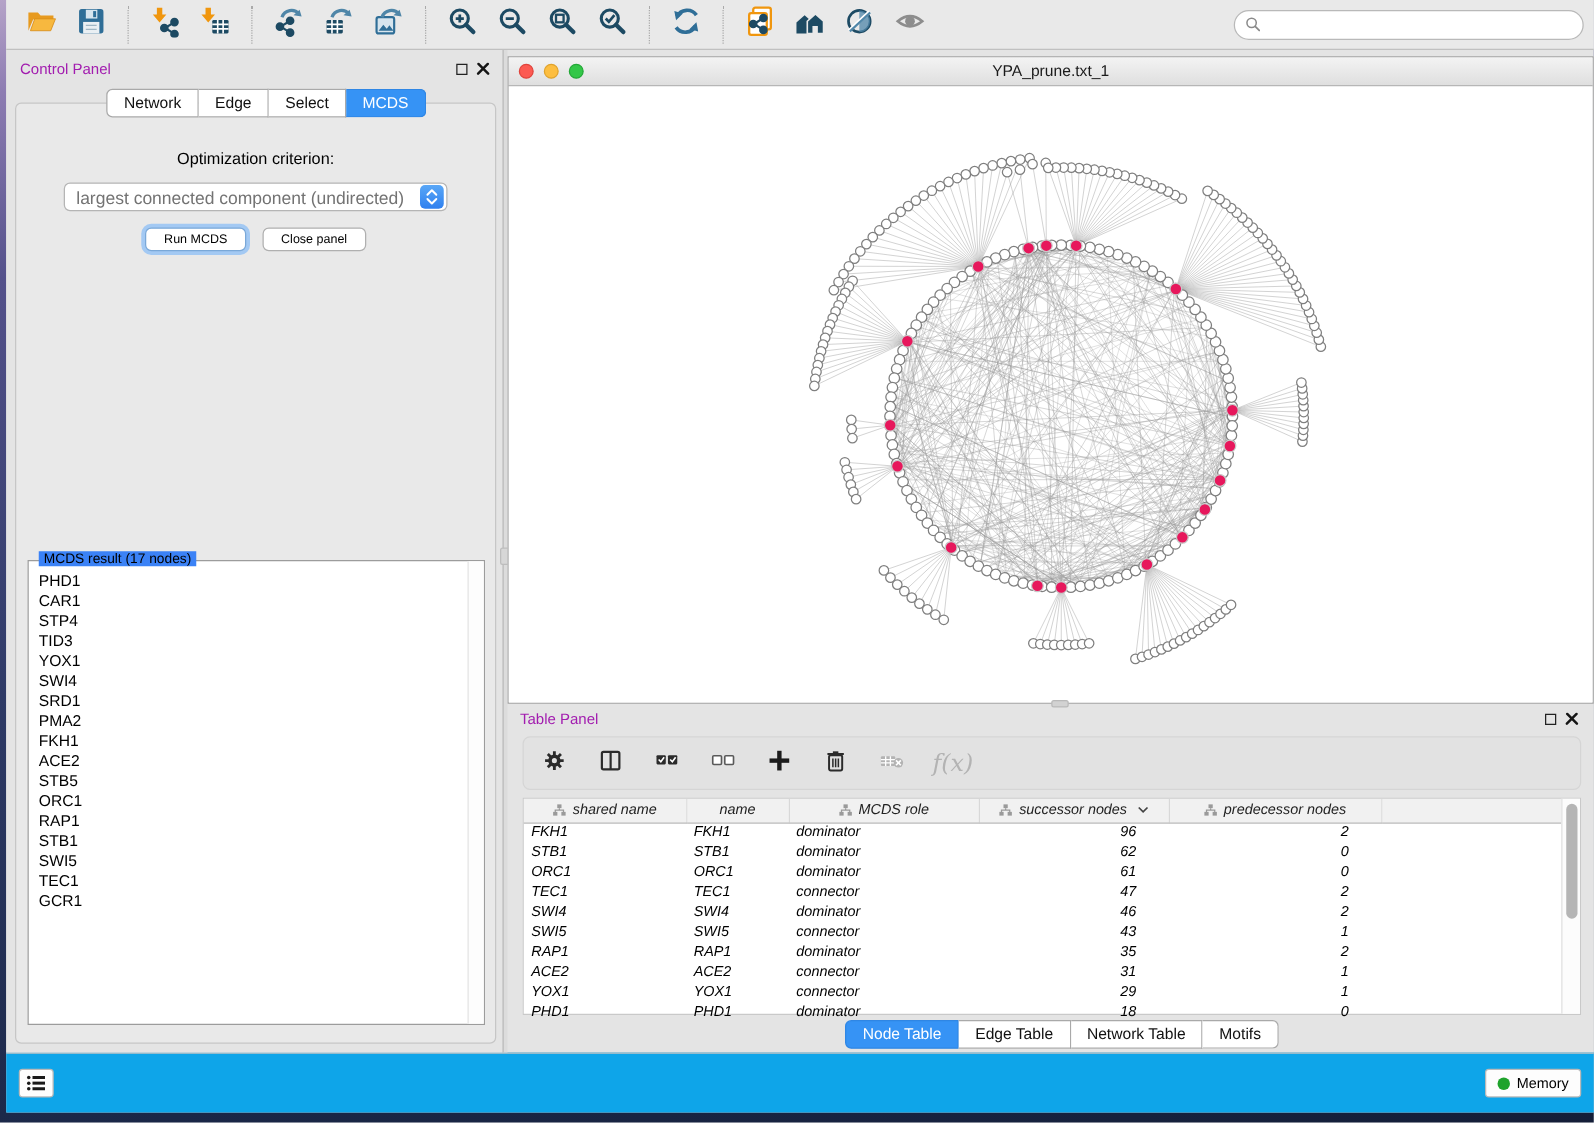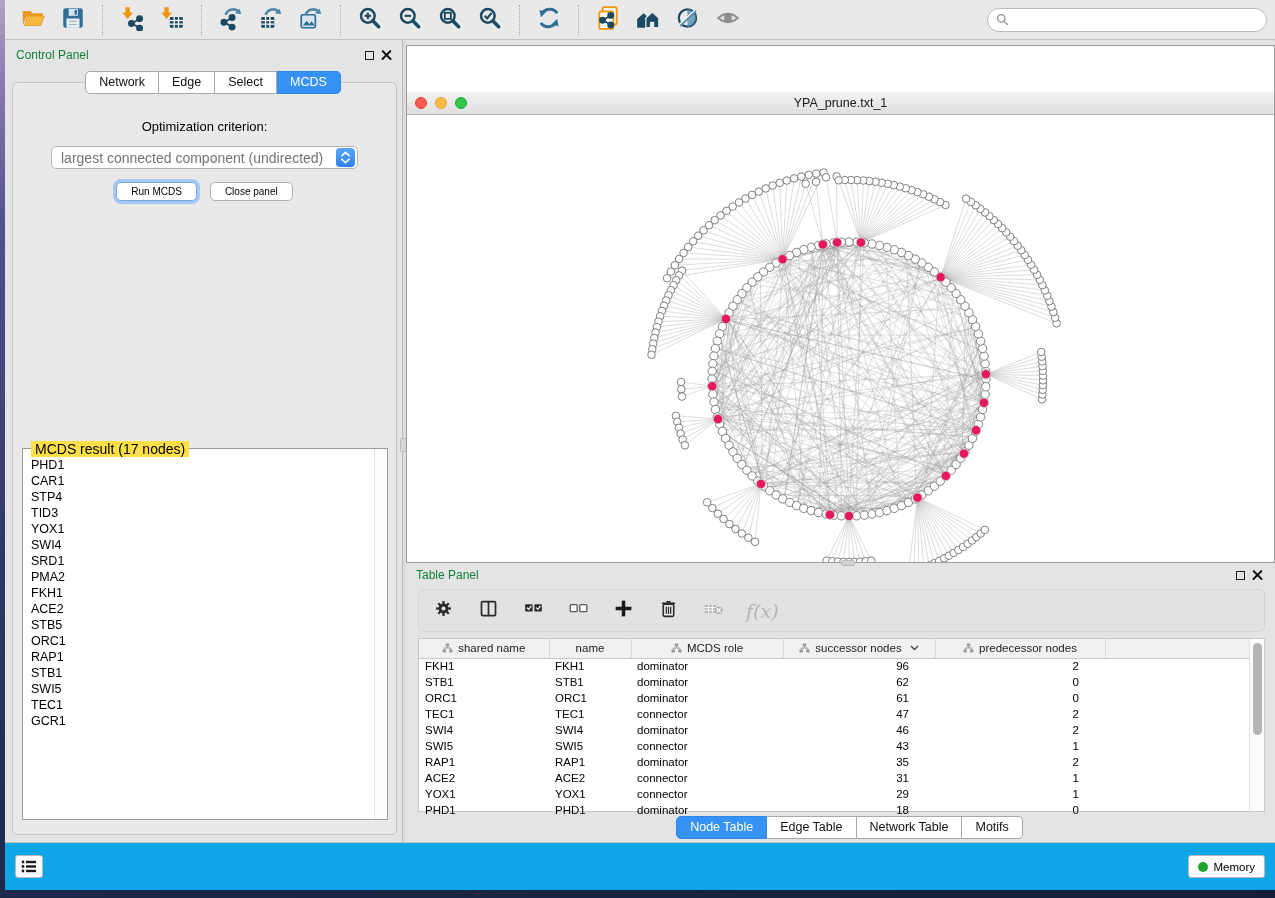--- a/index.html
+++ b/index.html
@@ -23,21 +23,21 @@
     border-radius:12px; display:flex; align-items:center; padding:0 8px; }
   .search-box svg { width:13px; height:13px; margin-right:5px; flex:none; }
   .search-box input { border:none; outline:none; background:transparent; font-size:12px; width:100%; }
 
   
   .main { flex:1; display:flex; min-height:0; }
 
   
   .cpanel { width:397px; flex:none; background:#e4e4e4; display:flex; flex-direction:column; padding:5px 2px 3px 3px; position:relative; }
   .panel-titlebar { height:20px; display:flex; align-items:center; padding:0 8px; flex:none; }
-  .panel-title { font-size:12px; color:#15803d; }
+  .panel-title { font-size:12px; color:#a21caf; }
   .panel-tb-icons { margin-left:auto; display:flex; align-items:center; gap:7px; }
   .float-glyph { width:9px; height:9px; border:1.6px solid #222; display:inline-block; }
   .close-glyph { width:11px; height:11px; position:relative; display:inline-block; }
   .close-glyph::before,.close-glyph::after { content:""; position:absolute; left:-1px; top:4.5px; width:13px; height:2.4px; background:#151515; border-radius:1px; }
   .close-glyph::before { transform:rotate(45deg); } .close-glyph::after { transform:rotate(-45deg); }
 
   .ctab-row { display:flex; justify-content:center; margin-top:6px; position:relative; z-index:2; flex:none; }
   .seg { display:flex;padding-left:18px; }
   .seg .tab { font-size:12.5px; padding:3px 13px 4px; background:#fff; border:1px solid #a9a9a9; border-left:none; color:#111; cursor:default; }
   .seg .tab:first-child { border-left:1px solid #a9a9a9; border-radius:5px 0 0 5px; }
@@ -52,56 +52,56 @@
   .combo-text { flex:1; font-size:14px; padding:0 9px; white-space:nowrap; color:#737373; }
   .combo-step { width:19px; height:19px; margin-right:2px; border-radius:4px; background:linear-gradient(#59a7f7,#2f80ef);
     display:flex; flex-direction:column; align-items:center; justify-content:center; gap:1px; flex:none; }
   .combo-step svg { width:9px; height:6px; }
   .btn-row { display:flex; justify-content:center; gap:13px; margin-top:13px; flex:none; }
   .push-btn { font-size:10px; background:#fff; border:1px solid #b0b0b0; border-radius:5px; padding:3px 14px; color:#000; cursor:default; }
   .push-btn.focus { box-shadow:0 0 0 3px #a3c9f3; border-color:#7aa8d8; }
 
   .result-box { margin:auto 8px 14px 9px; height:372px; border:1px solid #9c9c9c; background:#fff;
     position:relative; flex:none; display:flex; }
-  .result-legend { position:absolute; top:-8px; left:8px; background:#fde047; padding:0 4px; font-size:14px; color:#000; }
+  .result-legend { position:absolute; top:-8px; left:8px; background:#3b82f6; padding:0 4px; font-size:11px; color:#000; }
   .result-list { flex:1; overflow:hidden; padding:8px 0 0 8px; }
   .result-list div { font-size:12.5px; line-height:16px; color:#000; }
   .result-scroll { width:13px; flex:none; border-left:1px solid #e3e3e3; background:#fdfdfd; }
 
   
   .vsplit { width:4px; flex:none; background:#dcdcdc; border-left:1px solid #b9b9b9; position:relative; }
   .vsplit .grip { position:absolute; top:398px; left:-3px; width:8px; height:14px; background:#d7d7d7; border:1px solid #bdbdbd; border-radius:2px; }
 
   
   .rcol { flex:1; display:flex; flex-direction:column; min-width:0; padding-top:5px; }
 
   .netframe { height:518px; flex:none; border:1px solid #9d9d9d; display:flex; flex-direction:column; background:#fff; position:relative; }
   .net-titlebar { height:23px; flex:none; background:linear-gradient(#f3f3f3,#dfdfdf); border-bottom:1px solid #b6b6b6;
-    display:flex; align-items:center; padding:0 8px; position:relative;margin-top:46px; }
+    display:flex; align-items:center; padding:0 8px; position:relative; }
   .lights { display:flex; gap:8px; }
   .light { width:12px; height:12px; border-radius:50%; }
   .light.red { background:#fc5a52; border:1px solid #e0443c; }
   .light.yellow { background:#fdbe40; border:1px solid #e0a32c; }
   .light.green { background:#33c748; border:1px solid #23a837; }
   .net-title { position:absolute; left:0; right:0; text-align:center; font-size:12.5px; color:#1a1a1a; }
   .net-canvas { flex:1; background:#fff; overflow:hidden; }
   .hsplit-grip { position:absolute; bottom:-4px; left:50%; width:14px; height:6px; background:#d2d2d2; border:1px solid #b9b9b9; border-radius:2px; z-index:3; }
 
   
   .tpanel { flex:1; display:flex; flex-direction:column; min-height:0; background:#e4e4e4; padding-top:2px; }
   .tpanel .panel-titlebar { padding:0 12px 0 10px; }
   .ttoolbar { margin:4px 10px 0 12px; height:43px; background:#e2e2e2; border:1px solid #d5d5d5; border-radius:6px;
     display:flex; align-items:center; padding:0 12px; gap:21px; flex:none; }
   .ttb-btn { display:flex; align-items:center; justify-content:center; width:24px; height:24px; cursor:default; }
   .ttb-btn svg { width:21px; height:21px; }
   .fx-label { font-family:"DejaVu Serif", serif; font-style:italic; font-size:19px; color:#b3b3b3; }
 
   .tablewrap { flex:1; margin:6px 10px 0 12px; background:#fff; border:1px solid #c9c9c9; display:flex; min-height:0; }
   .tgrid { flex:1; min-width:0; }
-  table.nodetable { border-collapse:collapse; width:100%; table-layout:fixed; }
+  table.nodetable { border-collapse:collapse; width:100%; table-layout:fixed;font-style:italic; }
   .nodetable th { height:19px; background:#f1f1f1; border-bottom:1px solid #c9c9c9; border-right:1px solid #d8d8d8;
     font-weight:normal; font-size:11.5px; color:#222; white-space:nowrap; overflow:hidden; }
   .nodetable th .th-inner { display:flex; align-items:center; justify-content:center; gap:5px; padding:0 4px; }
   .nodetable th.filler { border-right:none; }
   .nodetable td { font-size:11.5px; height:16px; padding:0 6px; color:#000; white-space:nowrap; overflow:hidden; }
   .nodetable td.num { text-align:right; padding-right:26px; }
   .col-icon { flex:none; }
   .sort-chev { flex:none; margin-left:3px; }
   .tscroll { width:15px; flex:none; border-left:1px solid #e0e0e0; background:#fcfcfc; position:relative; }
   .tscroll .thumb { position:absolute; top:4px; left:2.5px; width:9px; height:92px; background:#b5b5b5; border-radius:5px; }

